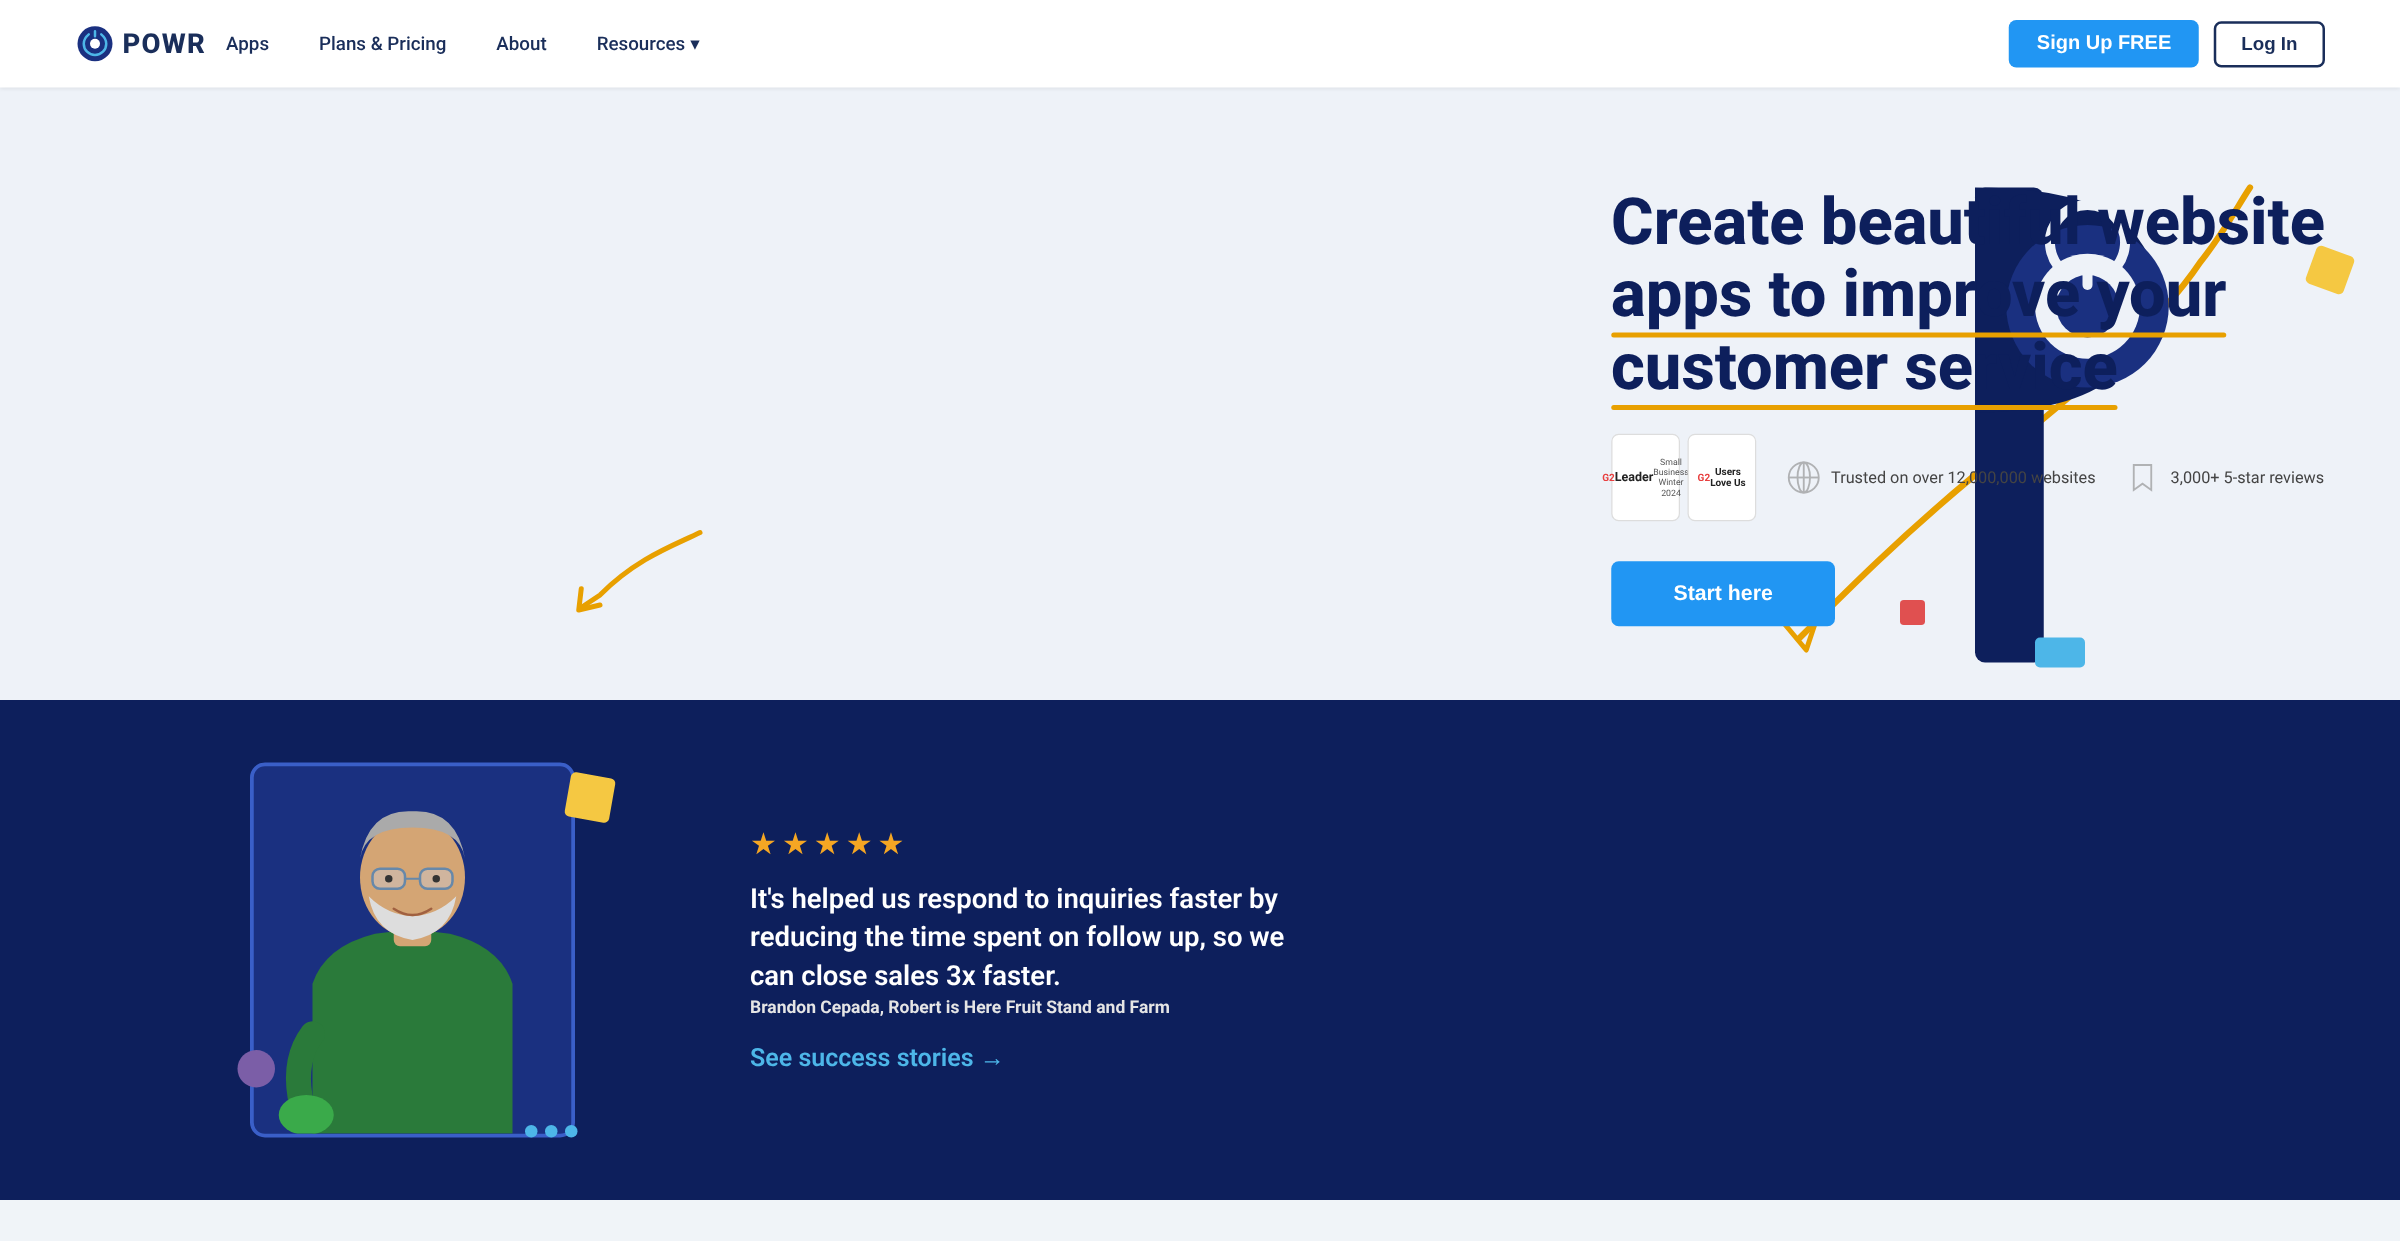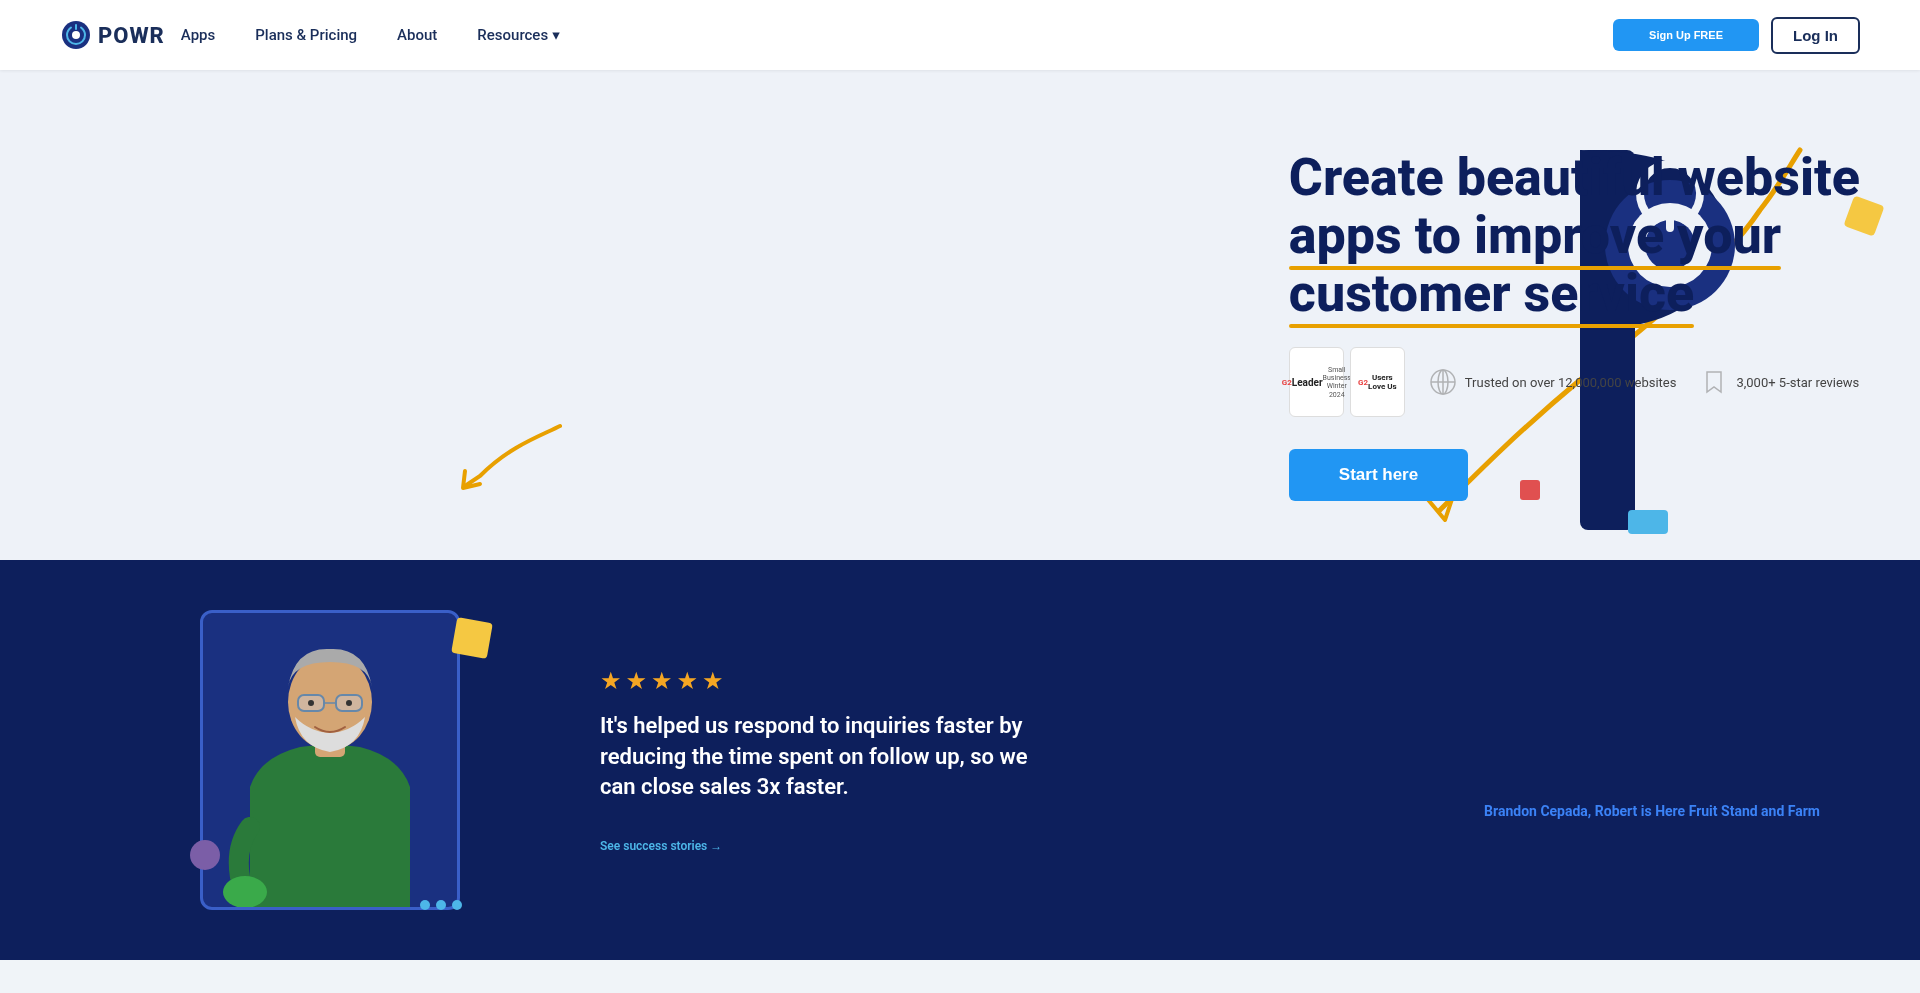--- a/index.html
+++ b/index.html
@@ -53,23 +53,23 @@
     }
     .nav-actions {
       display: flex;
       align-items: center;
       gap: 12px;
     }
     .btn-signup {
       background: #2196f3;
       color: #fff;
       border: none;
-      padding: 10px 36px;
+      padding: 10px 22px;
       border-radius: 6px;
-      font-size: 11px;
+      font-size: 16px;
       font-weight: 600;
       cursor: pointer;
     }
     .btn-login {
       background: #fff;
       color: #1a2e5a;
       border: 2px solid #1a2e5a;
       padding: 8px 20px;
       border-radius: 6px;
       font-size: 15px;
@@ -306,28 +306,27 @@
     .testimonial-quote {
       font-size: 22px;
       color: #fff;
       font-weight: 600;
       line-height: 1.4;
       margin-bottom: 0;
       max-width: 460px;
     }
     .testimonial-author {
       font-size: 14px;
-      color: #3b82f6;
+      color: #e5e5e5;
       font-weight: 700;
       margin-bottom: 20px;
-      text-align: right;
     }
     .see-stories-link {
       color: #4db6e8;
-      font-size: 12px;
+      font-size: 20px;
       font-weight: 600;
       text-decoration: none;
       display: flex;
       align-items: center;
       gap: 6px;
       cursor: pointer;
       margin-top: 12px;
     }
   </style>
 </head>

